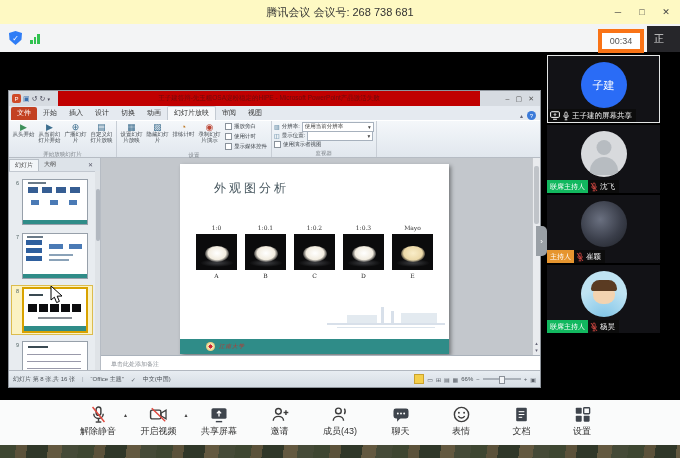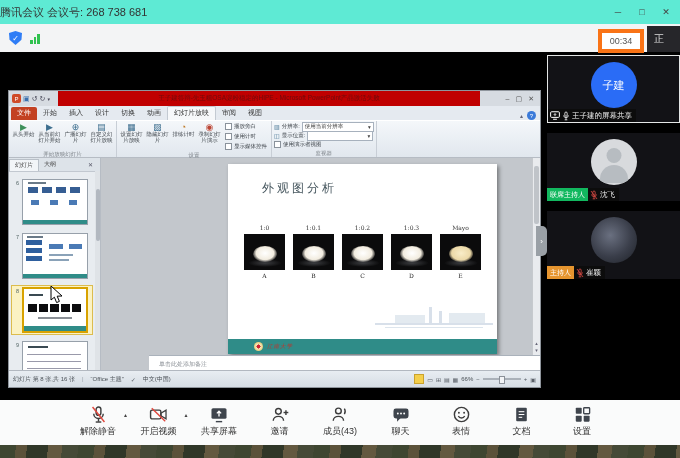--- a/index.html
+++ b/index.html
@@ -1,21 +1,21 @@
 <!DOCTYPE html>
 <html><head>
 <meta charset="utf-8">
 <style>
   html,body{margin:0;padding:0;}
   body{width:680px;height:458px;position:relative;overflow:hidden;background:#000;
        font-family:"Liberation Sans","DejaVu Sans",sans-serif;-webkit-font-smoothing:antialiased;}
 
   
-  .titlebar{position:absolute;left:0;top:0;width:680px;height:24px;background:#5eead4;
-            display:flex;align-items:center;font-size:11px;color:#333;}
+  .titlebar{position:absolute;left:0;top:0;width:680px;height:24px;background:#fef9c3;
+            display:flex;align-items:center;justify-content:center;font-size:11px;color:#333;}
   .win-ctrls{position:absolute;right:2px;top:0;height:24px;display:flex;}
   .wbtn{width:24px;height:24px;display:flex;align-items:center;justify-content:center;
         font-size:9px;color:#444;cursor:default;}
   .infobar{position:absolute;left:0;top:24px;width:680px;height:28px;background:#f3f4f5;}
   .shield{position:absolute;left:9px;top:7px;width:13px;height:14px;background:#2f7df6;
           clip-path:polygon(50% 0,100% 14%,96% 62%,50% 100%,4% 62%,0 14%);
           display:flex;align-items:center;justify-content:center;color:#fff;font-size:8px;}
   .sig{position:absolute;left:30px;top:10px;display:flex;align-items:flex-end;gap:1px;height:10px;}
   .sig span{width:2.5px;background:#31c24f;display:block;}
   .sig .s1{height:4px;}.sig .s2{height:7px;}.sig .s3{height:10px;}
@@ -54,21 +54,21 @@
         color:#3c4248;text-align:center;line-height:1.08;overflow:hidden;height:28px;}
   .ric{font-size:9px;line-height:10px;height:10px;color:#3e6f8f;}
   .ric.green{color:#3c8f5a;}.ric.orange{color:#c07c2a;}
   .rchecks{display:flex;flex-direction:column;justify-content:space-between;height:27px;padding:1px 2px;}
   .rchk{display:flex;align-items:center;gap:2px;font-size:5.5px;color:#3c4248;white-space:nowrap;}
   .rbox{width:5px;height:5px;border:1px solid #8a929b;background:#fff;flex:none;}
   .mrow{display:flex;align-items:center;gap:2px;font-size:5.5px;color:#3c4248;height:9px;white-space:nowrap;}
   .rfield{width:66px;height:8px;border:1px solid #a7b1bd;background:#fff;display:flex;
           align-items:center;justify-content:space-between;padding:0 2px;font-size:5.5px;color:#444;}
 
-  .p-body{position:absolute;left:0;top:67px;right:0;height:215px;display:flex;gap:48px;}
+  .p-body{position:absolute;left:0;top:67px;right:0;height:215px;display:flex;}
   .thumbs{width:91px;background:#e8ecf0;border-right:1px solid #b6bcc4;position:relative;flex:none;}
   .th-tabs{height:13px;background:#dde3e9;display:flex;align-items:center;font-size:6px;color:#444;
            border-bottom:1px solid #c2c8d0;}
   .th-tab{padding:1px 5px;}
   .th-tab.sel{background:#f2f5f8;border:1px solid #b9c0c8;border-bottom:none;}
   .th-close{margin-left:auto;padding-right:7px;font-size:6px;color:#556;}
   .thumb{display:flex;margin:6px 8px 2px 3px;padding:1px;}
   .thumb.sel{background:#fbf2c3;outline:1px solid #dcbc4e;}
   .tnum{width:9px;font-size:5.5px;color:#566;text-align:center;padding-top:1px;}
   .timg{width:64px;height:44px;background:#fff;border:1px solid #97a0aa;flex:none;}
@@ -160,21 +160,21 @@
   .zoom-track{width:38px;height:2px;background:#aab1b9;position:relative;}
   .zoom-thumb{position:absolute;left:16px;top:-2px;width:4px;height:6px;background:#f2f4f6;border:1px solid #8a9098;}
 
   .collapse-tab{position:absolute;left:536px;top:226px;width:11px;height:30px;background:#9aa0a6;
       border-radius:0 5px 5px 0;color:#fff;font-size:8px;display:flex;align-items:center;
       justify-content:center;z-index:6;}
   .cursor{position:absolute;left:50px;top:286px;z-index:9;}
 
   
   .sidebar{position:absolute;left:547px;top:55px;width:133px;height:345px;overflow:hidden;z-index:5;}
-  .tile{position:relative;width:133px;height:68px;margin-bottom:10px;background:#121216;box-sizing:border-box;}
+  .tile{position:relative;width:113px;height:68px;margin-bottom:2px;background:#121216;box-sizing:border-box;}
   .tile.active{border:1px solid #e4e6e6;}
   .avatar{position:absolute;left:50%;top:6px;transform:translateX(-50%);width:46px;height:46px;
           border-radius:50%;display:flex;align-items:center;justify-content:center;overflow:hidden;}
   .av-blue{background:#2a6cf6;color:#fff;font-size:11px;}
   .av-statue{background:radial-gradient(circle at 50% 38%,#d8cbb0 0%,#b3a184 45%,#6b5d49 80%,#3c3328 100%);}
   .av-photo{background:radial-gradient(circle at 42% 40%,#6a7080 0%,#3a3e4a 55%,#1d2026 100%);}
   .av-default{background:#d8dadd;}
   .av-default::before{content:"";position:absolute;left:50%;top:9px;transform:translateX(-50%);
       width:15px;height:15px;border-radius:50%;background:#b7bcc1;}
   .av-default::after{content:"";position:absolute;left:50%;top:26px;transform:translateX(-50%);
@@ -519,20 +519,38 @@
               <line x1="12" y1="19" x2="12" y2="25" stroke="#e14b45" stroke-width="2.4"></line>
               <line x1="8" y1="25.5" x2="16" y2="25.5" stroke="#e14b45" stroke-width="2.4"></line>
               <line x1="3" y1="2" x2="21" y2="26" stroke="#e14b45" stroke-width="2.4"></line>
             </svg>
         </span>
         <span class="pname">崔颖</span>
       </span>
     </div>
   </div>
 
+  <div class="tile">
+    <div class="avatar av-cartoon"></div>
+    <div class="labelbar">
+      <span class="badge cohost">联席主持人</span>
+      <span class="lb-main">
+        <span class="mini-ic">
+          <svg width="8" height="10" viewBox="0 0 24 28">
+              <rect x="8.5" y="2" width="7" height="13" rx="3.5" fill="none" stroke="#e14b45" stroke-width="2.4"></rect>
+              <path d="M5 12a7 7 0 0 0 14 0" fill="none" stroke="#e14b45" stroke-width="2.4"></path>
+              <line x1="12" y1="19" x2="12" y2="25" stroke="#e14b45" stroke-width="2.4"></line>
+              <line x1="8" y1="25.5" x2="16" y2="25.5" stroke="#e14b45" stroke-width="2.4"></line>
+              <line x1="3" y1="2" x2="21" y2="26" stroke="#e14b45" stroke-width="2.4"></line>
+            </svg>
+        </span>
+        <span class="pname">杨昊</span>
+      </span>
+    </div>
+  </div>
 </div>
 
 <div class="bottombar">
   <div class="tb-items">
     <div class="tb-item">
       <span class="tb-ico">
         <svg width="19" height="19" viewBox="0 0 24 24">
             <rect x="9" y="2.5" width="6" height="10.5" rx="3" fill="none" stroke="#3c3c3c" stroke-width="1.8"></rect>
             <path d="M6 11a6 6 0 0 0 12 0" fill="none" stroke="#3c3c3c" stroke-width="1.8"></path>
             <line x1="12" y1="17" x2="12" y2="21" stroke="#3c3c3c" stroke-width="1.8"></line>

